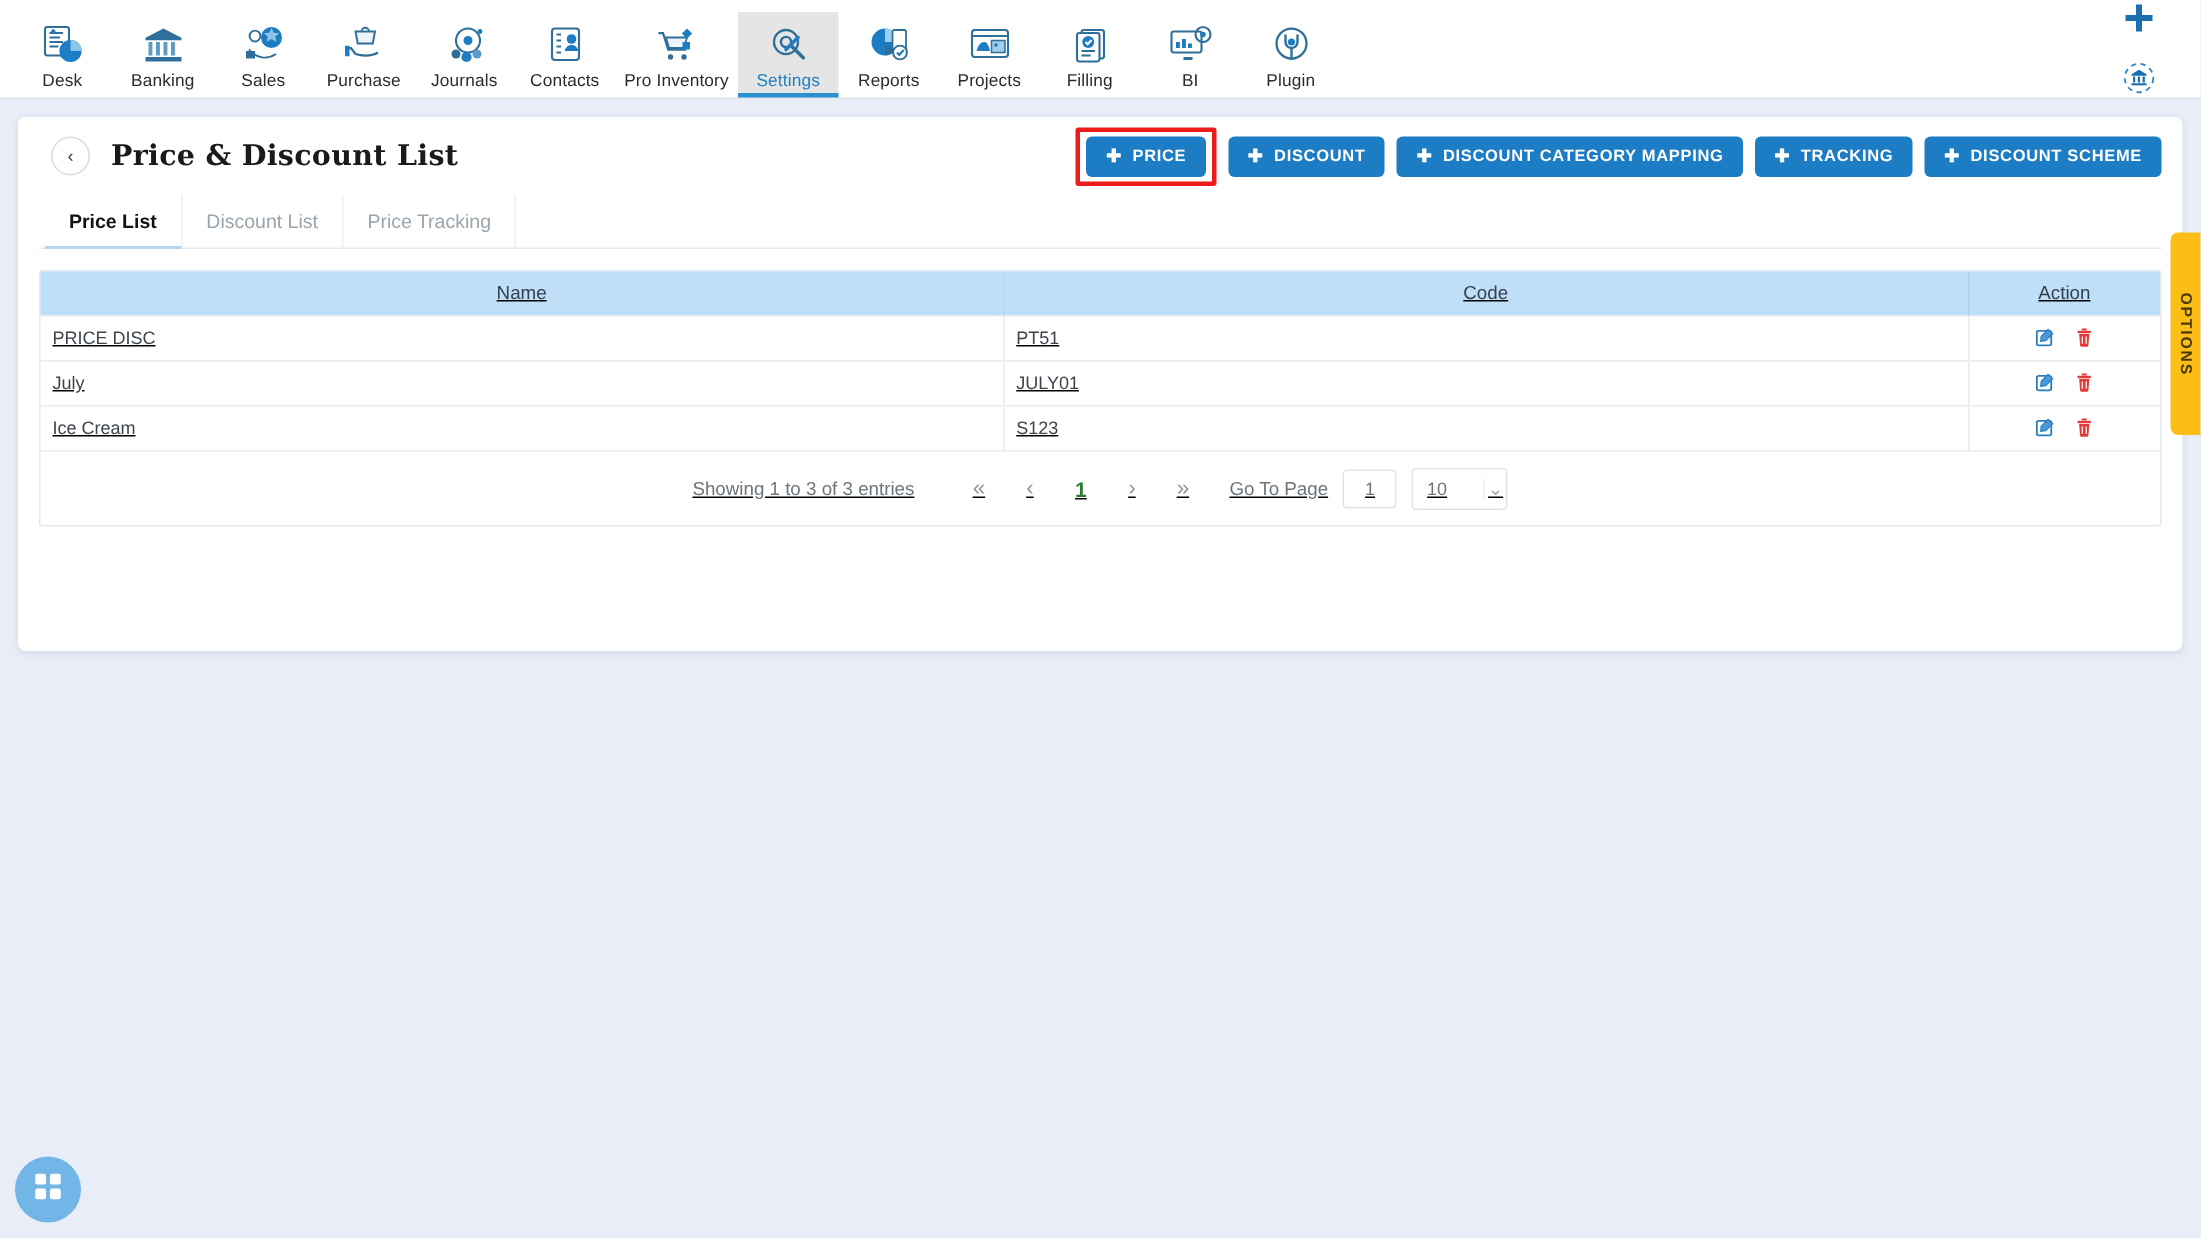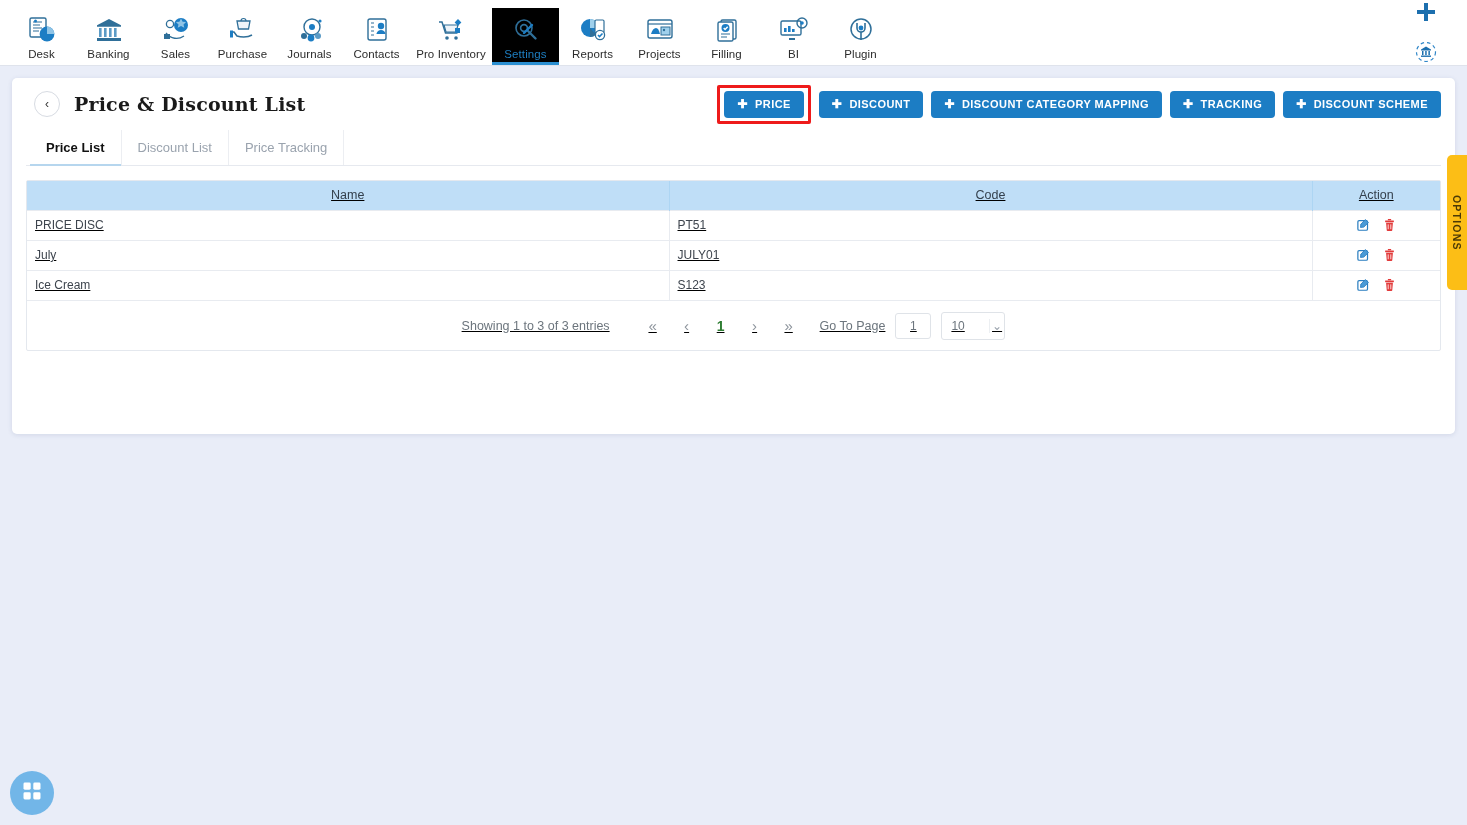--- a/index.html
+++ b/index.html
@@ -28,21 +28,21 @@
     cursor: pointer;
     position: relative;
     padding-top: 4px;
   }
   .nav-item .ic { height: 34px; display: flex; align-items: flex-end; justify-content: center; }
   .nav-item .lbl {
     font-size: 11.5px; color: #2b2b2b; letter-spacing: .1px; white-space: nowrap;
     padding-bottom: 5px;
   }
   .nav-item.wide { width: 82px; }
-  .nav-item.active { background: #000000; }
+  .nav-item.active { background: #e5e5e5; }
   .nav-item.active .lbl { color: #1e7fc2; }
   .nav-item.active::after {
     content: ""; position: absolute; left: 0; right: 0; bottom: 0;
     height: 3px; background: #2b8fd1;
   }
 
   .nav-right {
     margin-left: auto;
     display: flex; align-items: center; gap: 16px;
     padding-right: 1px;

